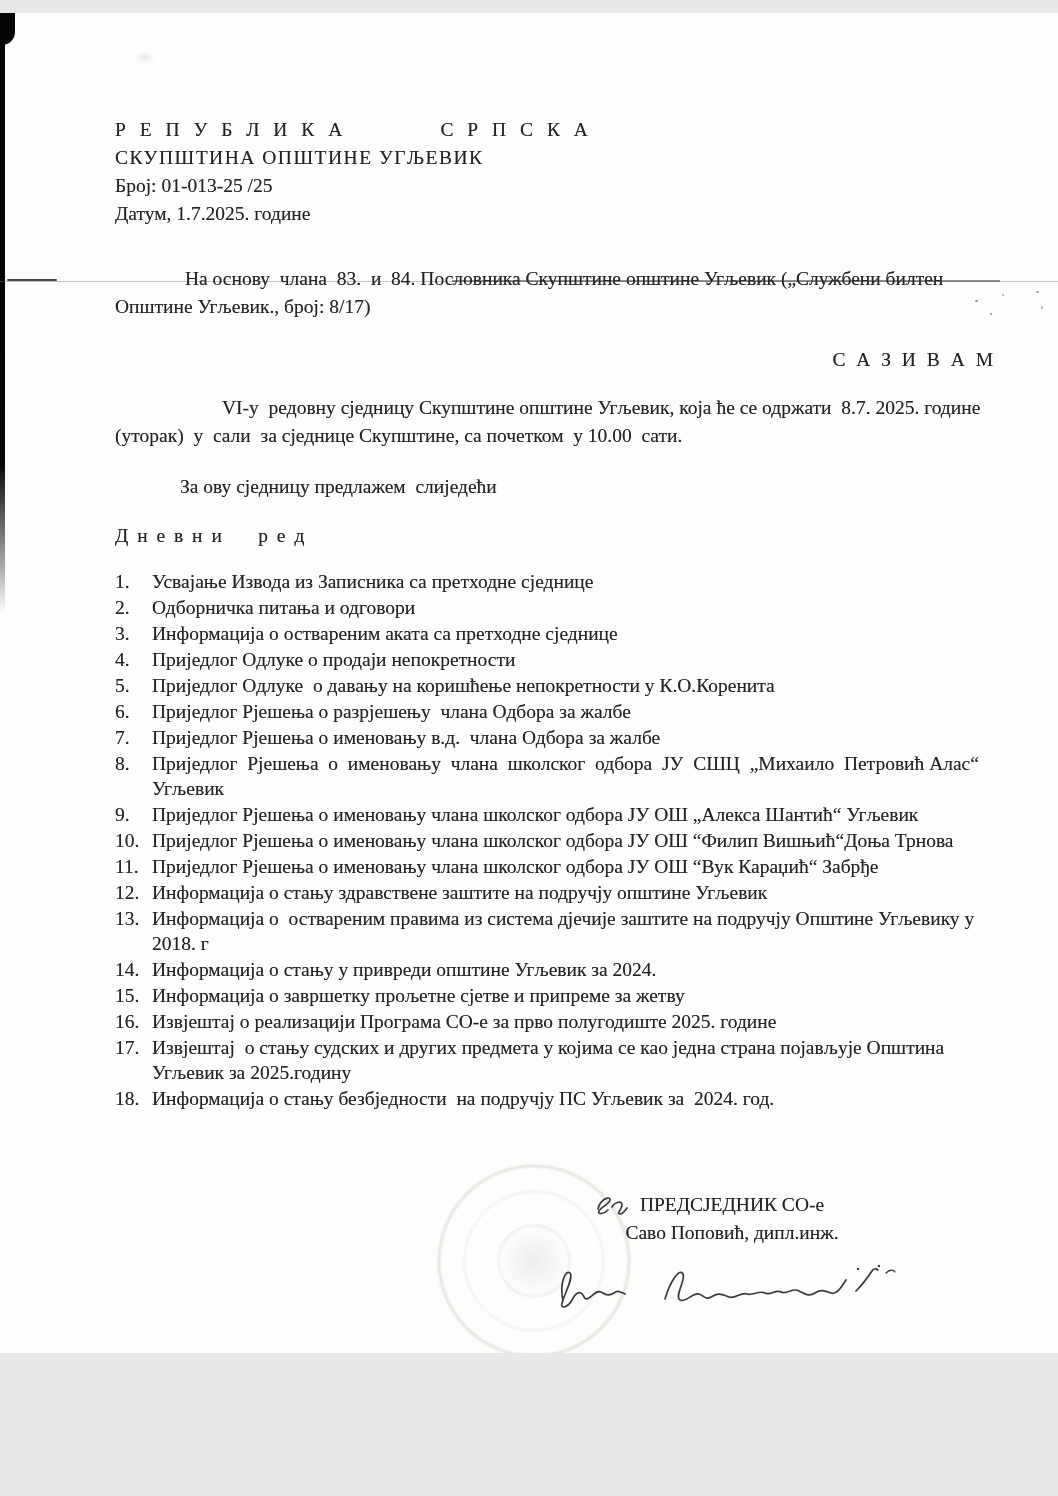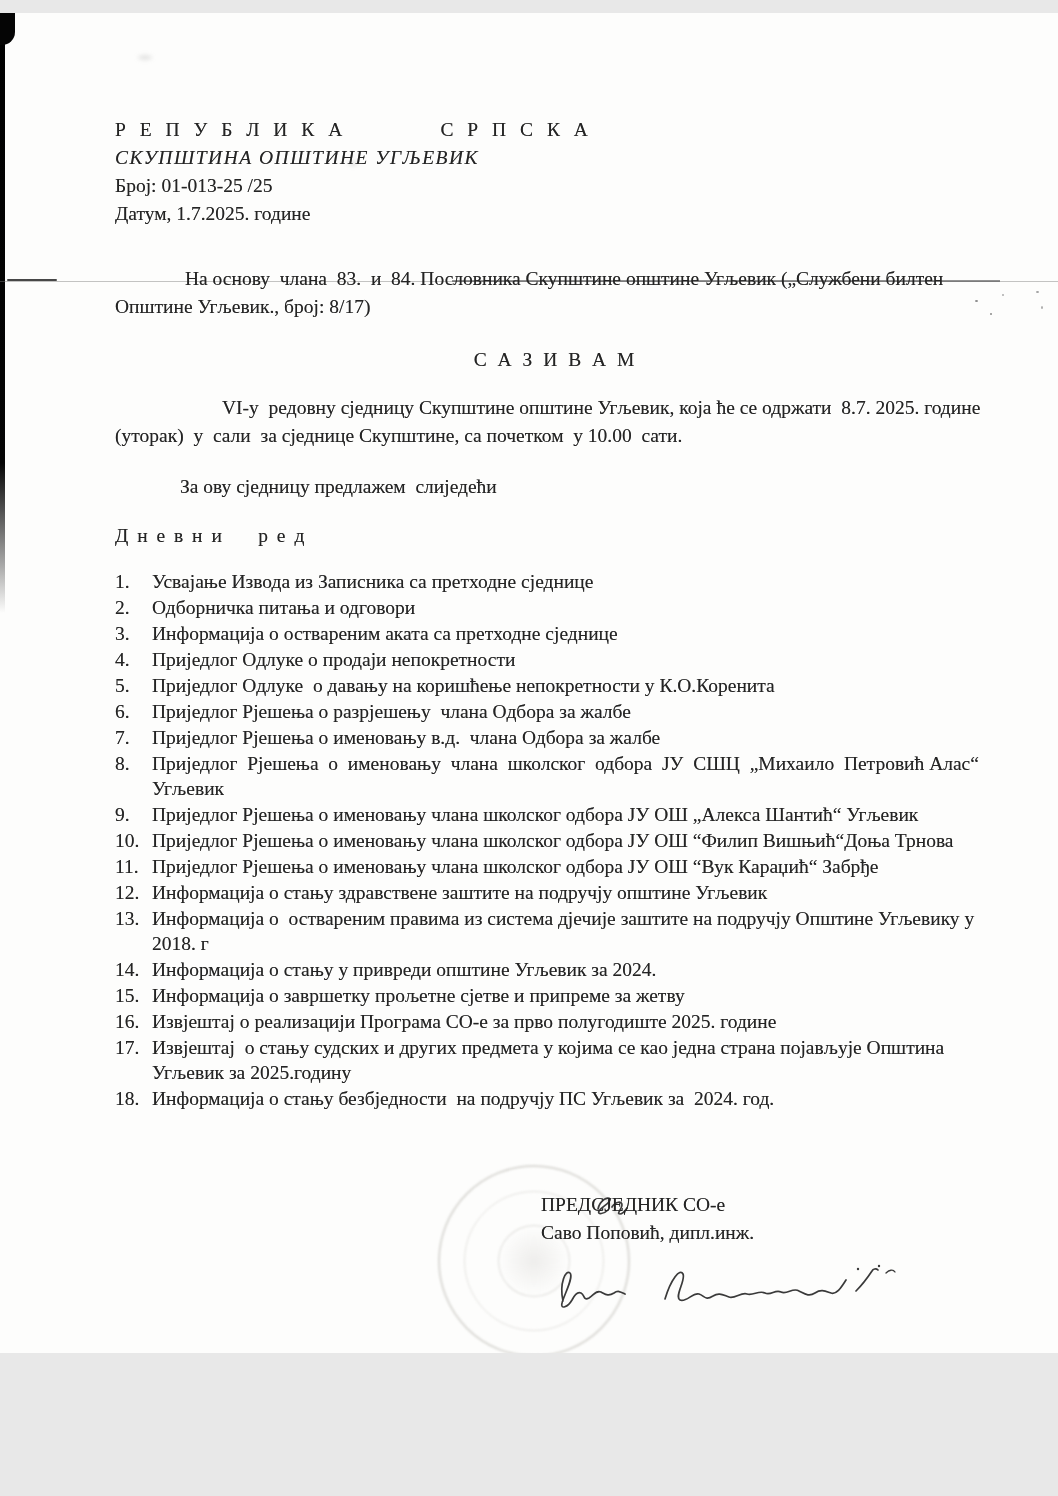--- a/index.html
+++ b/index.html
@@ -15,23 +15,23 @@
   .content{
     position:absolute;inset:0;
     padding:103px 62px 0 115px;
     box-sizing:border-box;
     font-size:19.5px;
     line-height:28px;
     text-shadow:0 0 0.6px rgba(60,60,60,0.55);
   }
   .pre{white-space:pre-wrap;}
   .hdr-line1{letter-spacing:4.5px;}
-  .hdr-line2{letter-spacing:1.5px;font-style:italic;}
+  .hdr-line2{letter-spacing:1.5px;}
   .intro{margin-top:37px;text-indent:70px;}
-  .title-sazivam{margin-top:25px;text-align:center;letter-spacing:3px;}
+  .title-sazivam{margin-top:25px;text-align:right;letter-spacing:3px;}
   .body-par{margin-top:13px;text-indent:107px;}
   .proposal{margin-top:23px;text-indent:65px;}
   .agenda-title{margin-top:21px;text-align:left;letter-spacing:2px;}
   .agenda{
     margin:17px 0 0 0;padding:0;
     list-style:none;
     counter-reset:n;
     line-height:25px;
   }
   .agenda li{
@@ -39,22 +39,22 @@
     position:relative;
     padding-left:37px;
     margin:0 0 1px 0;
   }
   .agenda li::before{
     content:counter(n) ".";
     position:absolute;left:0;top:0;
   }
   
   .sig-block{
-    position:absolute;left:541px;top:1178px;width:340px;
-    font-size:19.5px;line-height:28px;
+    position:absolute;left:562px;top:1178px;width:340px;
+    text-align:center;font-size:19.5px;line-height:28px;
     text-shadow:0 0 0.6px rgba(60,60,60,0.55);
   }
   .za-mark{position:absolute;left:592px;top:1176px;}
   .sig-scrawl{position:absolute;left:553px;top:1250px;}
   
   .stamp{
     position:absolute;left:438px;top:1152px;width:188px;height:188px;
     border-radius:50%;
     border:2px solid rgba(150,145,138,0.32);
     filter:blur(1.1px);

